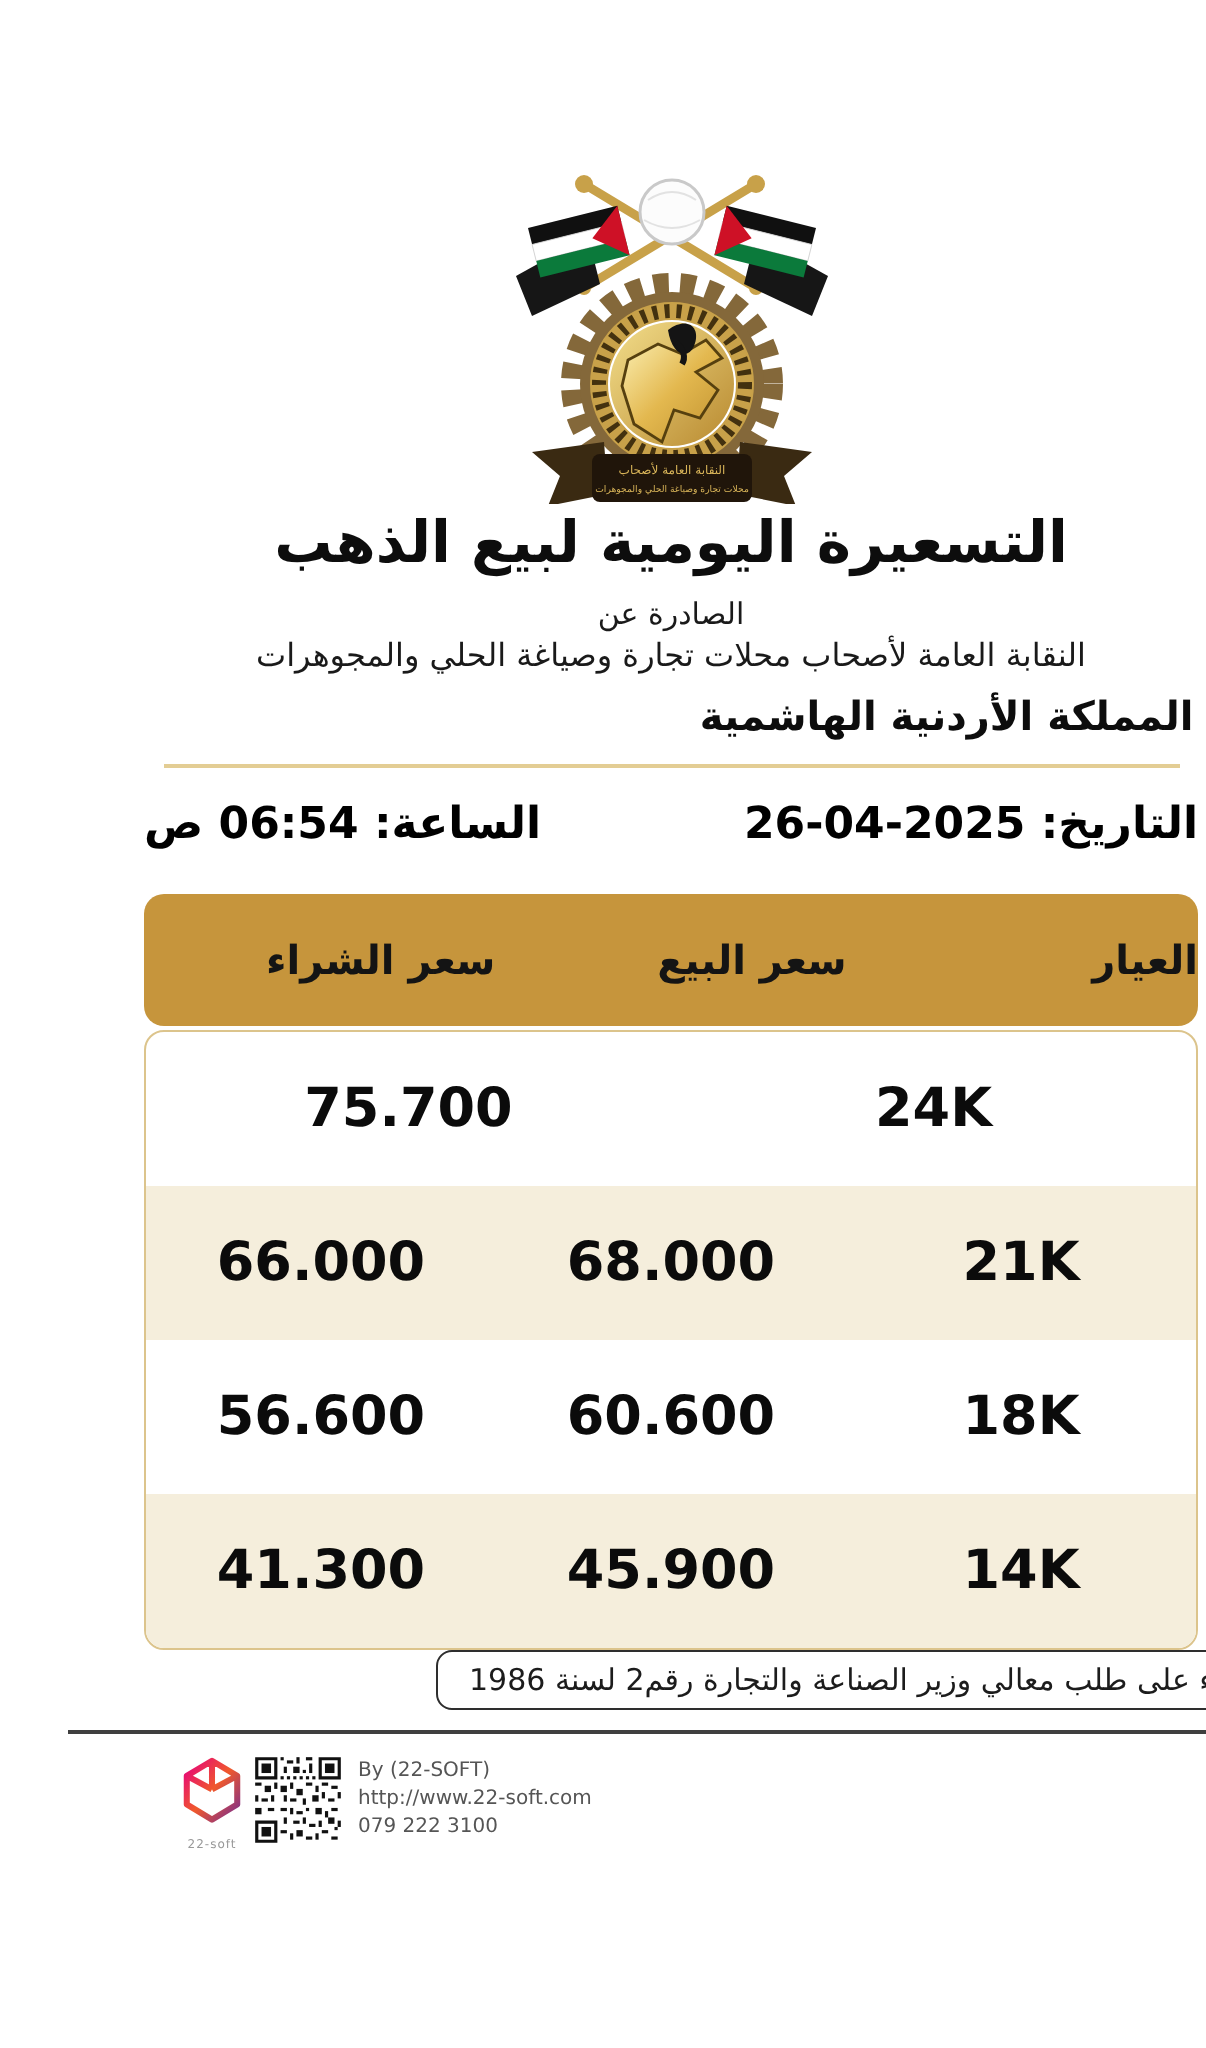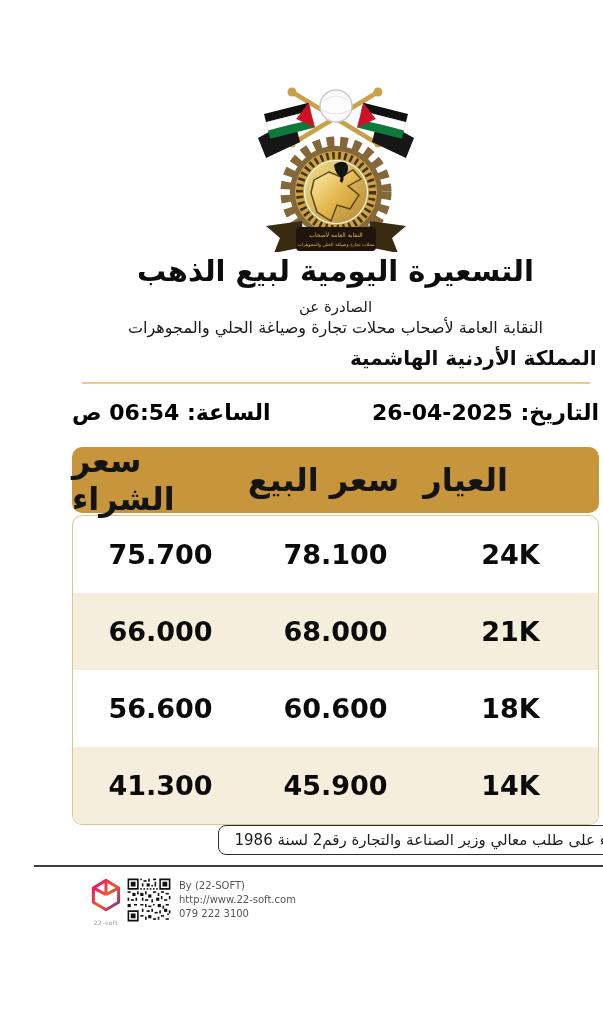--- a/index.html
+++ b/index.html
@@ -9,21 +9,21 @@
   .title{margin-top:2px;text-align:center;font-size:29px;font-weight:bold;direction:rtl;color:#0d0d0d;}
   .issued{margin-top:10px;text-align:center;font-size:15px;direction:rtl;color:#1a1a1a;}
   .synd{margin-top:2px;text-align:center;font-size:16px;direction:rtl;color:#1a1a1a;}
   .country{margin-top:9px;font-size:20px;font-weight:bold;direction:rtl;color:#0d0d0d;}
   .goldline{margin:12px auto 0;width:508px;border:0;border-top:2px solid #E3CD94;}
   .daterow{display:flex;justify-content:space-between;direction:rtl;margin:16px 38px 0;
            font-size:22px;font-weight:bold;color:#000;}
   .daterow .ltr{direction:ltr;unicode-bidi:embed;}
   .table{margin:22px 38px 0;}
   .thead{display:flex;direction:rtl;background:#C6953C;border-radius:10px;height:66px;align-items:center;}
-  .thead span{flex:1;text-align:left;font-size:32px;font-weight:bold;color:#141414;}
+  .thead span{flex:1;text-align:right;font-size:20px;font-weight:bold;color:#141414;}
   .tbody{margin-top:2px;border:1px solid #DCC48C;border-radius:10px;overflow:hidden;background:#fff;}
   .trow{display:flex;direction:rtl;height:77px;align-items:center;}
   .trow.beige{background:#F5EEDC;}
   .trow span{flex:1;text-align:center;font-size:27px;font-weight:bold;color:#0b0b0b;}
   .notewrap{text-align:right;}
   .note{display:inline-block;border:1.5px solid #2e2e2e;border-radius:8px;padding:5px 16px;
         font-size:15px;direction:rtl;color:#1c1c1c;background:#fff;}
   .divider{margin:10px 0 0;border:0;border-top:2px solid #3f3f3f;width:100%;}
   .footer{display:flex;align-items:flex-start;padding:10px 38px 0 52px;}
   .cube{text-align:center;width:40px;}
@@ -127,21 +127,20 @@
 
   <div class="table">
     <div class="thead">
       <span>العيار</span>
       <span>سعر البيع</span>
       <span>سعر الشراء</span>
     </div>
     <div class="tbody">
       <div class="trow">
         <span>24K</span>
-        <span>78.100</span>
         <span>75.700</span>
       </div>
       <div class="trow beige">
         <span>21K</span>
         <span>68.000</span>
         <span>66.000</span>
       </div>
       <div class="trow">
         <span>18K</span>
         <span>60.600</span>

